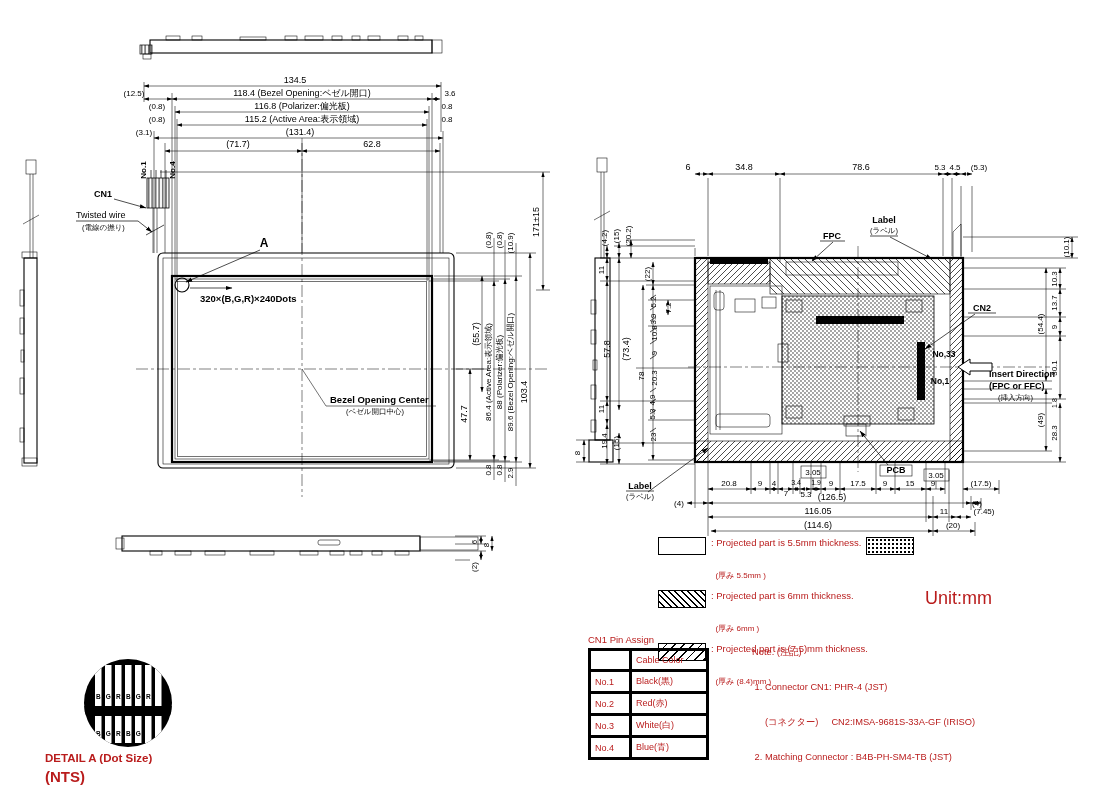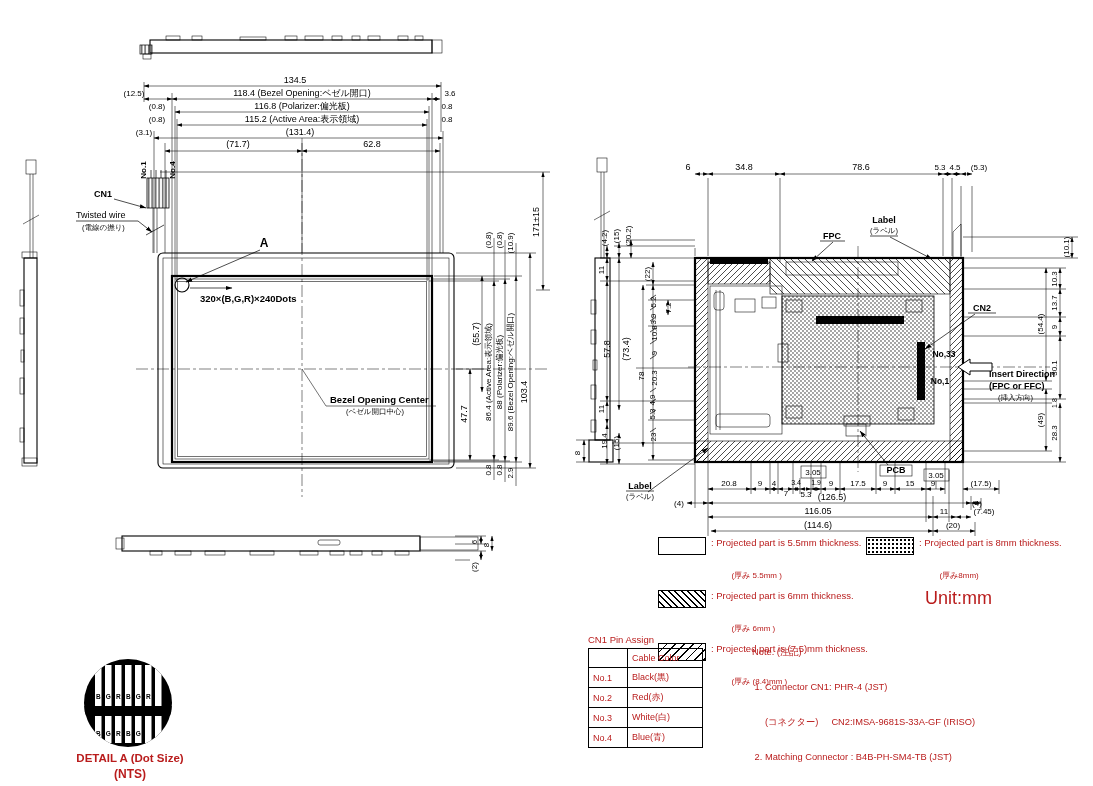--- a/index.html
+++ b/index.html
@@ -16,31 +16,31 @@
   .tk{fill:none;stroke:#000;stroke-width:0.7;}
   .blk{fill:#000;stroke:none;}
   
   .ov{position:absolute;}
   .legend-row{display:flex;align-items:flex-start;gap:5px;margin-bottom:9px;}
   .sw{width:46px;height:16px;border:1px solid #000;flex:0 0 auto;background:#fff;}
   .sw.diag{background:repeating-linear-gradient(45deg,#fff 0 3.5px,#000 3.5px 4.6px);}
   .sw.bdiag{background:repeating-linear-gradient(135deg,#fff 0 5px,#000 5px 6.2px);}
   .sw.dots{background-image:radial-gradient(#000 0.8px,transparent 0.95px);background-size:4px 4px;}
   .lt{font-size:9.5px;line-height:1.2;white-space:pre;}
-  .lt .jp{font-size:8px;margin-left:16px;}
+  .lt .jp{font-size:8px;}
   .unit{font-size:18px;}
   .notes{font-size:9.3px;line-height:1.25;white-space:pre;}
   .pin-table{font-size:9.5px;}
   .pt-title{margin-bottom:3px;}
   .pin-table table{border-collapse:collapse;font-size:9px;}
-  .pin-table td{border:1px solid #000000;padding:3px 4px;height:12px;}
+  .pin-table td{border:3px solid #000000;padding:3px 4px;height:12px;}
   .pin-table td.c1{width:30px;}
   .pin-table td.c2{width:66px;}
-  .detail-caption{width:170px;text-align:center;font-weight:bold;font-size:11.5px;line-height:1.4;}
-  .detail-caption .nts{font-size:12px;}
+  .detail-caption{width:170px;font-weight:bold;font-size:11.5px;line-height:1.4;}
+  .detail-caption .nts{font-size:15px;}
 </style>
 </head>
 <body>
 
 <div id="page">
 
 <svg id="cad" width="1093" height="786" viewBox="0 0 1093 786">
   <defs>
     <marker id="ar" viewBox="0 0 10 10" refX="9" refY="5" markerWidth="10" markerHeight="10" orient="auto-start-reverse">
       <path d="M0,2 L9.5,5 L0,8 z" fill="#000"></path>
@@ -451,22 +451,20 @@
   </div>
   <div class="legend-row">
     <span class="sw bdiag"></span>
     <div class="lt"><div>: Projected part is (7.5)mm thickness.</div>
       <div class="jp">  (厚み (8.4)mm )</div></div>
   </div>
 </div>
 <div class="ov" style="left:866px;top:537px;">
   <div class="legend-row">
     <span class="sw dots"></span>
-    <div class="lt"><div>: Projected part is 8mm thickness.</div>
-      <div class="jp">  (厚み8mm)</div></div>
   </div>
 </div>
 
 <div class="ov unit" style="left:925px;top:588px;">Unit:mm</div>
 
 <div class="ov pin-table" style="left:588px;top:634px;">
   <div class="pt-title">CN1 Pin Assign</div>
   <table>
     <tbody>
           <tr>

